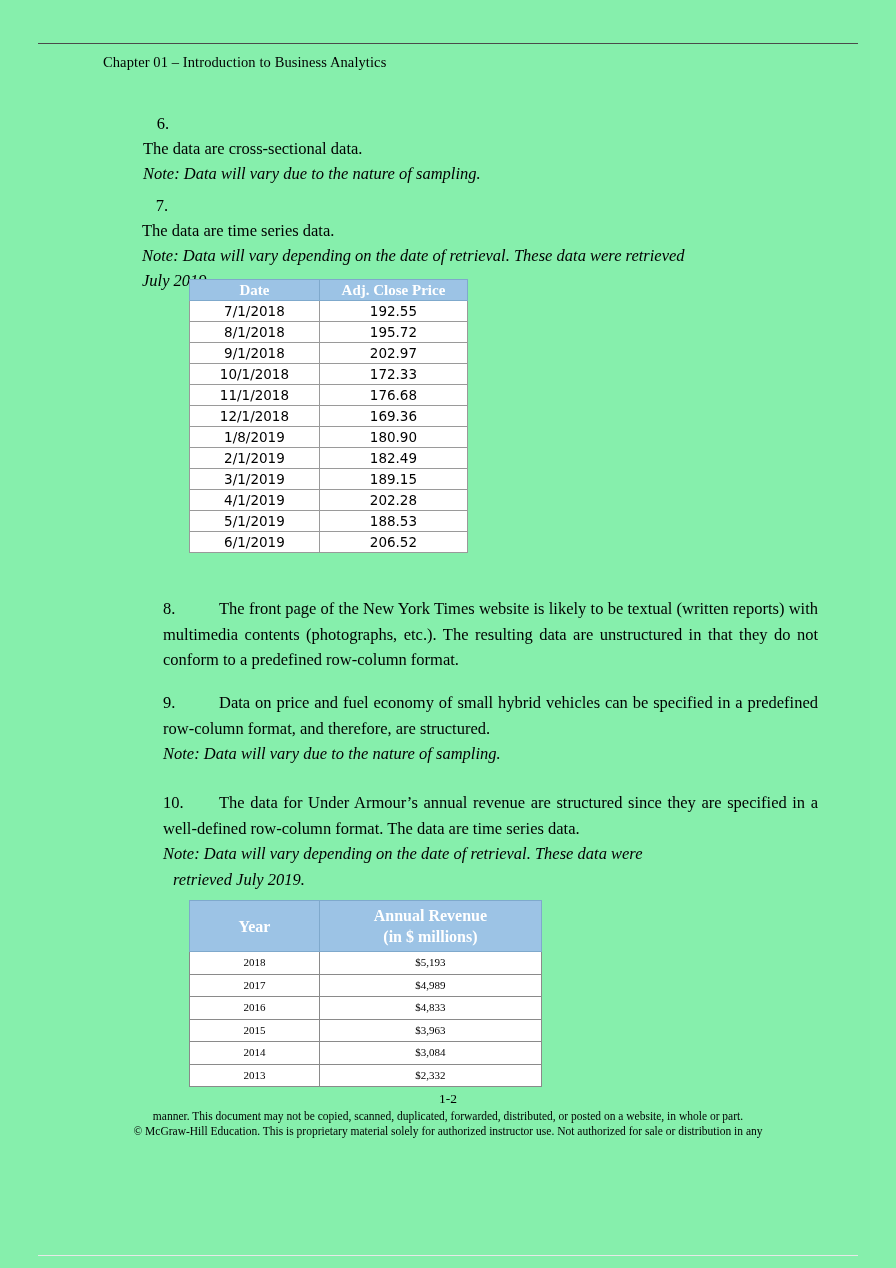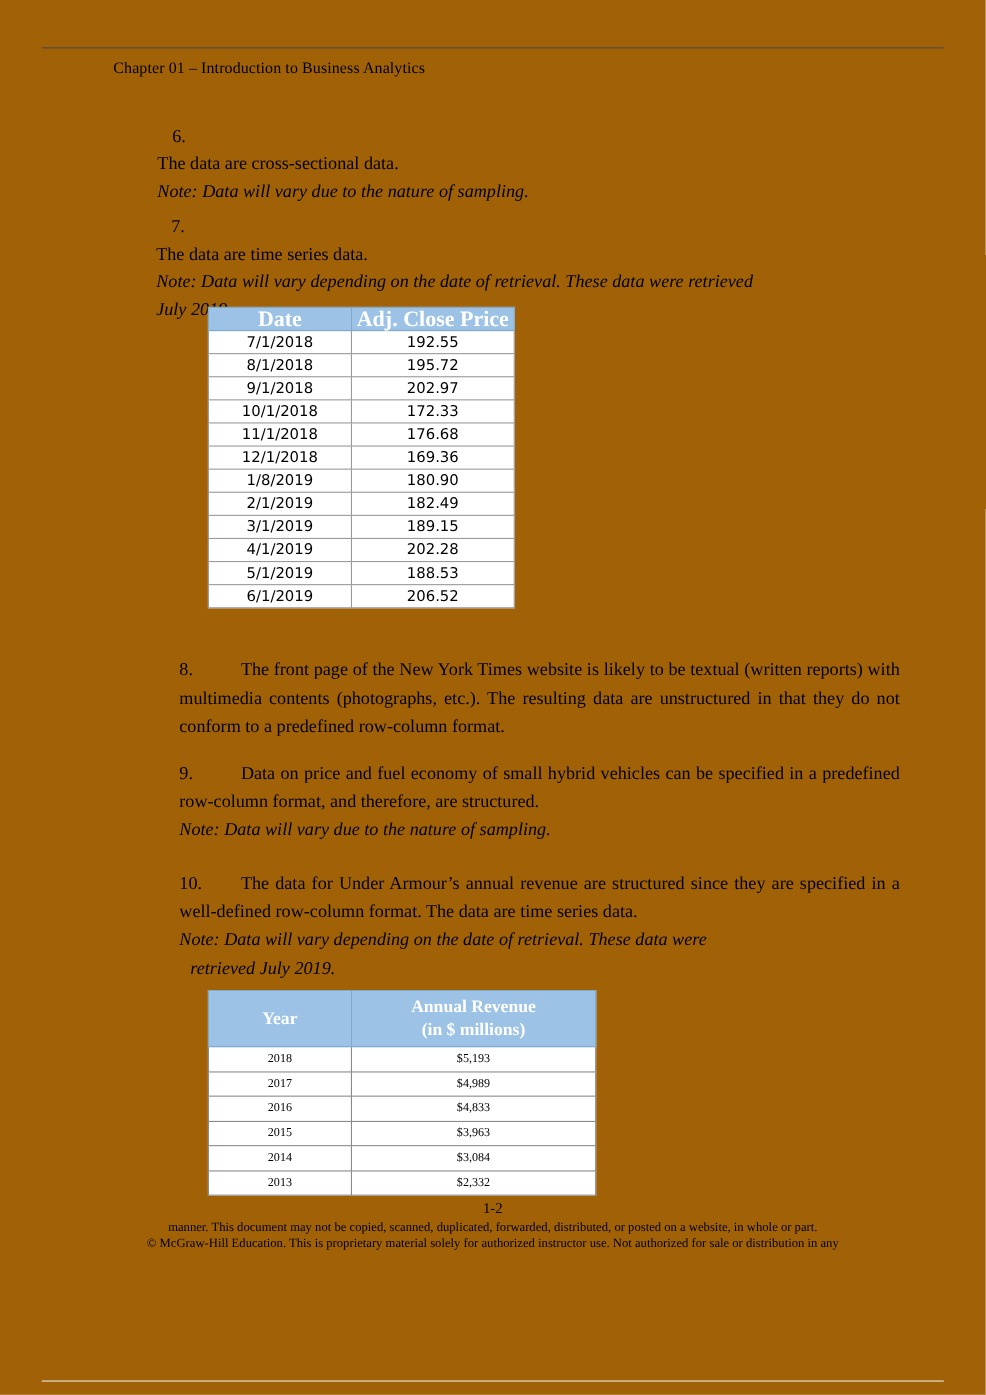--- a/index.html
+++ b/index.html
@@ -14,21 +14,21 @@
     font-family: "Liberation Serif", serif;
     color: #000000;
     overflow: hidden;
   }
 
   .page {
     position: absolute;
     left: 0; top: 0;
     width: 896px;
     height: 1268px;
-    background: #a16207;
+    background: #86efac;
   }
 
   
   .top-rule {
     position: absolute;
     left: 38px;
     top: 43px;
     width: 820px;
     height: 1px;
     background: #4a4a4a;
@@ -106,21 +106,21 @@
     vertical-align: middle;
   }
 
   
   #stock-table { left: 189px; top: 279px; width: 279px; }
   #stock-table th {
     background: #9CC3E5;
     color: #ffffff;
     font-family: "Liberation Serif", serif;
     font-weight: bold;
-    font-size: 20px;
+    font-size: 15px;
     height: 20px;
     line-height: 20px;
     border-color: #7FA9CC;
   }
   #stock-table td {
     font-family: "DejaVu Sans", sans-serif;
     font-size: 13.5px;
     height: 20px;
     line-height: 20px;
     border-color: #9a9a9a;

